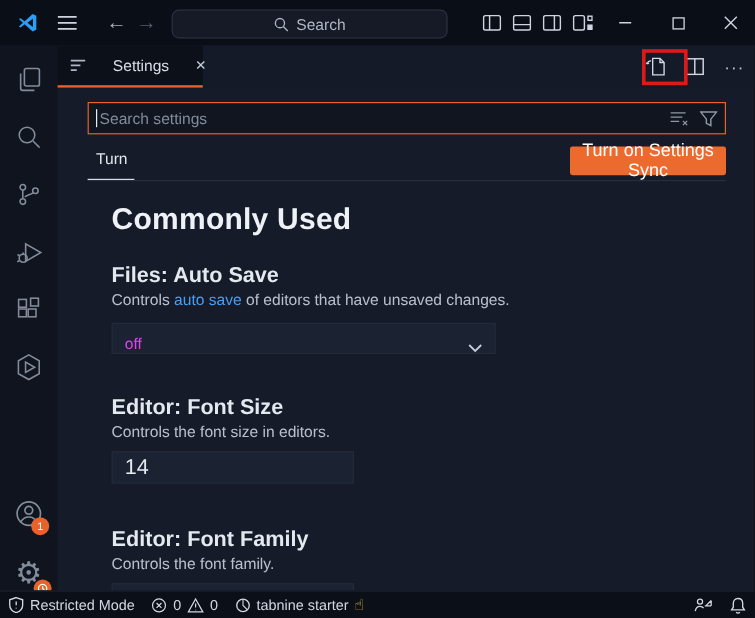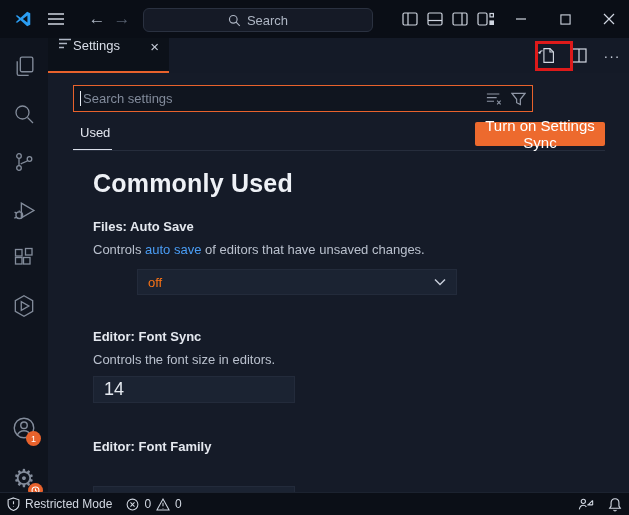--- a/index.html
+++ b/index.html
@@ -28,46 +28,46 @@
   .activitybar{position:absolute;left:0;top:38px;width:48px;height:454px;background:var(--activitybar-bg);}
   .ab-item{position:absolute;left:0;width:48px;height:40px;display:flex;align-items:center;justify-content:center;color:var(--aicon);}
   .badge{position:absolute;right:7px;bottom:2px;min-width:15px;height:15px;border-radius:50%;
     background:var(--badge-orange);color:#fff;font-size:9px;display:flex;align-items:center;justify-content:center;}
   .gear-glyph{font-size:25px;line-height:1;}
 
   
   .main{position:absolute;left:48px;top:38px;width:581px;height:454px;background:var(--editor-bg);}
   .tabbar{position:absolute;left:0;top:0;width:581px;height:35px;background:#141a27;}
   .tab{position:absolute;left:0;top:0;width:121px;height:35px;background:var(--tab-active-bg);
-    border-bottom:2px solid var(--accent-orange);display:flex;align-items:flex-start;gap:1px;
+    border-bottom:2px solid var(--accent-orange);display:flex;align-items:center;gap:22px;
     padding:0 10px;color:#d9dee8;font-size:13px;cursor:pointer;}
   .tab-close{margin-left:auto;font-size:15px;color:#c6ccd8;cursor:pointer;}
   .tab-actions{position:absolute;right:4px;top:0;height:35px;display:flex;align-items:center;gap:7px;color:#c6ccd8;}
   .ta-btn{width:26px;height:26px;display:flex;align-items:center;justify-content:center;cursor:pointer;}
   .red-box{position:absolute;left:487px;top:3px;width:38px;height:30px;border:3px solid var(--highlight-red);pointer-events:none;}
   .dots{font-size:14px;letter-spacing:1px;color:#c6ccd8;}
 
   
   .settings-body{position:absolute;left:0;top:35px;width:581px;height:419px;overflow:hidden;}
-  .s-search{position:absolute;left:25px;top:12px;width:460px;height:27px;background:var(--searchbox-bg);
+  .s-search{position:absolute;left:25px;top:12px;width:532px;height:27px;background:var(--searchbox-bg);
     border:1px solid var(--accent-orange);display:flex;align-items:center;padding:0 6px;cursor:text;}
   .caret{width:1px;height:15px;background:#e8ecf4;margin-right:2px;}
   .s-search .ph{color:#828b9b;font-size:13px;flex:1;}
   .s-search .ic{color:#8f97a6;margin-left:9px;display:flex;}
   .scope-label{position:absolute;left:32px;top:52px;font-size:13px;color:#e2e6ee;cursor:pointer;}
   .scope-underline{position:absolute;left:25px;top:76px;width:39px;height:1px;background:#d9dee8;}
   .scope-divider{position:absolute;left:25px;top:77px;width:532px;height:1px;background:#262d3c;}
   .sync-btn{position:absolute;left:427px;top:49px;width:130px;height:24px;background:var(--sync-button-bg);
     color:#fff;font-size:15px;border:none;border-radius:2px;display:flex;align-items:center;justify-content:center;cursor:pointer;}
   .h1{position:absolute;left:45px;top:96px;font-size:25px;font-weight:700;color:#eef1f6;letter-spacing:.2px;}
-  .it-title{position:absolute;left:45px;font-size:13px;font-weight:700;color:#e4e8ef;}
+  .it-title{position:absolute;left:45px;font-size:18px;font-weight:700;color:#e4e8ef;}
   .it-desc{position:absolute;left:45px;font-size:13px;color:var(--dim);}
   .it-desc a{color:var(--link-blue);text-decoration:none;cursor:pointer;margin-top:16px;}
   .sel{position:absolute;left:45px;width:320px;height:26px;background:var(--field-bg);border:1px solid #232b3b;
-    display:flex;align-items:center;padding:0 10px;font-size:13px;color:#f97316;cursor:pointer;margin-left:44px;}
+    display:flex;align-items:flex-end;padding:0 10px;font-size:13px;color:#d946ef;cursor:pointer;}
   .sel .chev{margin-left:auto;color:#c6ccd8;display:flex;}
   .inp{position:absolute;left:45px;width:202px;height:27px;background:var(--field-bg);border:1px solid #232b3b;
     display:flex;align-items:center;padding:0 10px;font-size:18px;color:#e4e8ef;cursor:text;}
 
   
   .statusbar{position:absolute;left:0;top:492px;width:629px;height:23px;background:var(--statusbar-bg);
     border-top:1px solid #1c2330;display:flex;align-items:center;font-size:12px;color:#d2d8e2;}
   .sb-item{display:flex;align-items:center;gap:5px;padding:0 7px;height:100%;cursor:pointer;}
   .sb-right{margin-left:auto;display:flex;align-items:center;}
   .hand{color:#e9b03c;font-size:13px;}
@@ -251,45 +251,46 @@
               <path d="M12.5 9.5l4 4M16.5 9.5l-4 4"></path>
             </svg>
         </span>
         <span class="ic">
           <svg width="15" height="14" viewBox="0 0 16 15" fill="none" stroke="currentColor" stroke-width="1.3">
               <path d="M1 1.5h14L10 7.8v5.7l-4-2V7.8z"></path>
             </svg>
         </span>
       </div>
 
-      <div class="scope-label">Used</div>
+      <div class="scope-label">Turn</div>
       <div class="scope-underline"></div>
       <div class="scope-divider"></div>
       <button class="sync-btn">Turn on Settings Sync</button>
 
       <div class="h1">Commonly Used</div>
 
       <div class="it-title" style="top:146px;">Files: Auto Save</div>
       <div class="it-desc" style="top:169px;"><span>Controls </span><a>auto save</a><span> of editors that have unsaved changes.</span></div>
       <div class="sel" style="top:196px;">
         <span>off</span>
         <span class="chev">
           <svg width="12" height="8" viewBox="0 0 12 8" fill="none" stroke="currentColor" stroke-width="1.5">
               <path d="M1 1.5 6 6.5 11 1.5"></path>
             </svg>
         </span>
       </div>
 
-      <div class="it-title" style="top:256px;">Editor: Font Sync</div>
+      <div class="it-title" style="top:256px;">Editor: Font Size</div>
       <div class="it-desc" style="top:279px;">Controls the font size in editors.</div>
       <div class="inp" style="top:303px;">
         <span>14</span>
       </div>
 
       <div class="it-title" style="top:366px;">Editor: Font Family</div>
+      <div class="it-desc" style="top:389px;">Controls the font family.</div>
       <div class="inp" style="top:413px;">
         <span></span>
       </div>
     </div>
   </main>
 
   <footer class="statusbar">
     <div class="sb-item">
       <span>
         <svg width="13" height="14" viewBox="0 0 14 15" fill="none" stroke="#d2d8e2" stroke-width="1.2">
@@ -307,20 +308,30 @@
           </svg>
       </span>
       <span>0</span>
       <span>
         <svg width="14" height="13" viewBox="0 0 15 14" fill="none" stroke="#d2d8e2" stroke-width="1.1">
             <path d="M7.5 1.2 14 12.8H1z"></path>
             <path d="M7.5 5.2v3.6M7.5 10.8v.5"></path>
           </svg>
       </span>
       <span>0</span>
+    </div>
+    <div class="sb-item">
+      <span>
+        <svg width="13" height="13" viewBox="0 0 14 14" fill="none" stroke="#d2d8e2" stroke-width="1.2">
+            <circle cx="7" cy="7" r="5.6"></circle>
+            <path d="M7 1.4v5.6l4 4" stroke-width="1"></path>
+          </svg>
+      </span>
+      <span>tabnine starter</span>
+      <span class="hand">☝</span>
     </div>
     <div class="sb-right">
       <div class="sb-item">
         <svg width="16" height="14" viewBox="0 0 18 15" fill="none" stroke="#d2d8e2" stroke-width="1.2">
             <circle cx="6" cy="4.5" r="2.4"></circle>
             <path d="M1.5 13.5c.6-3 2.3-4.5 4.5-4.5 1.4 0 2.6.6 3.4 1.7"></path>
             <path d="M10.5 7.5h6M16.5 7.5v-5M16.5 2.5l-5 5" transform="translate(0 1)"></path>
           </svg>
       </div>
       <div class="sb-item">

